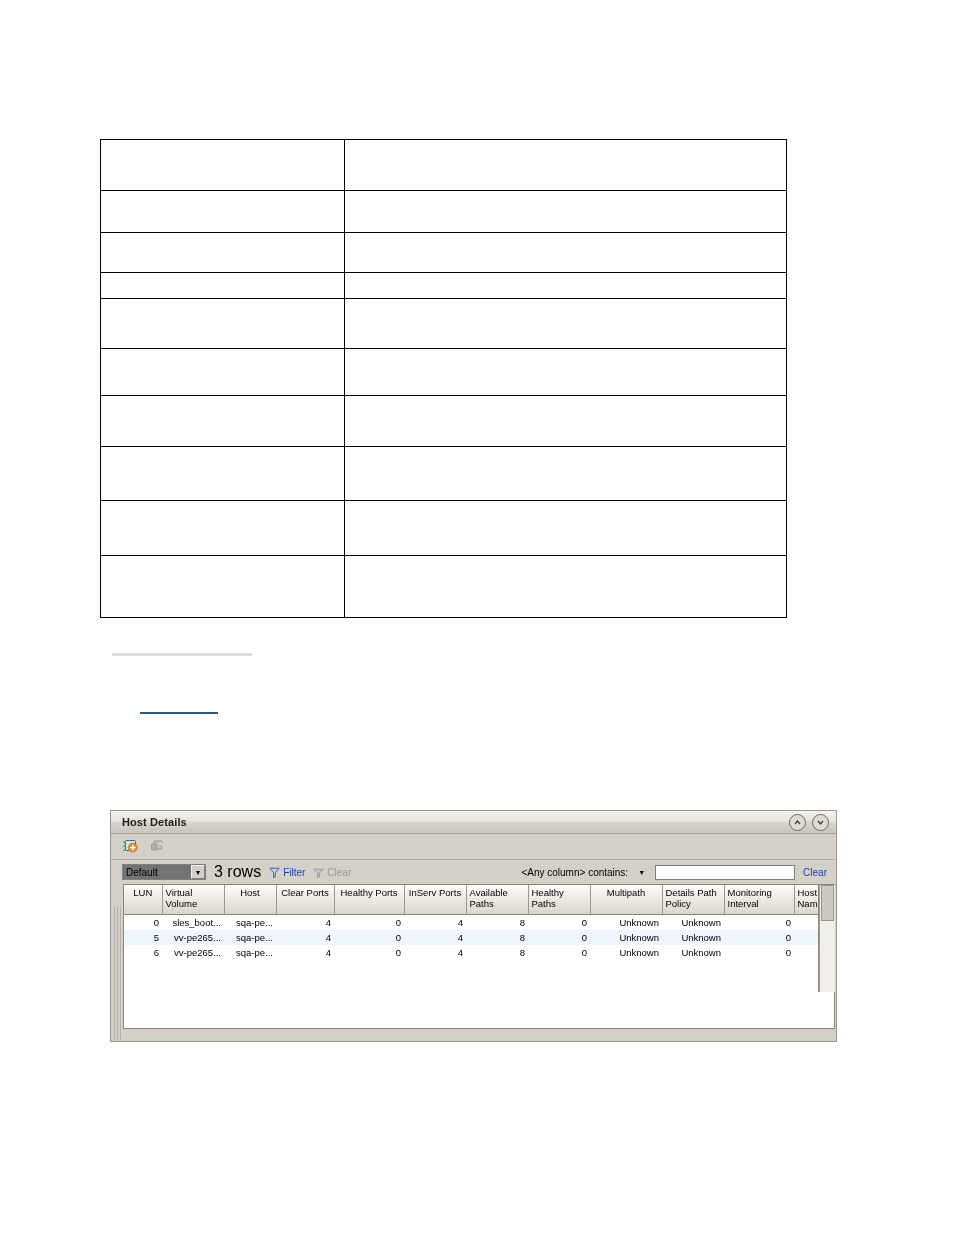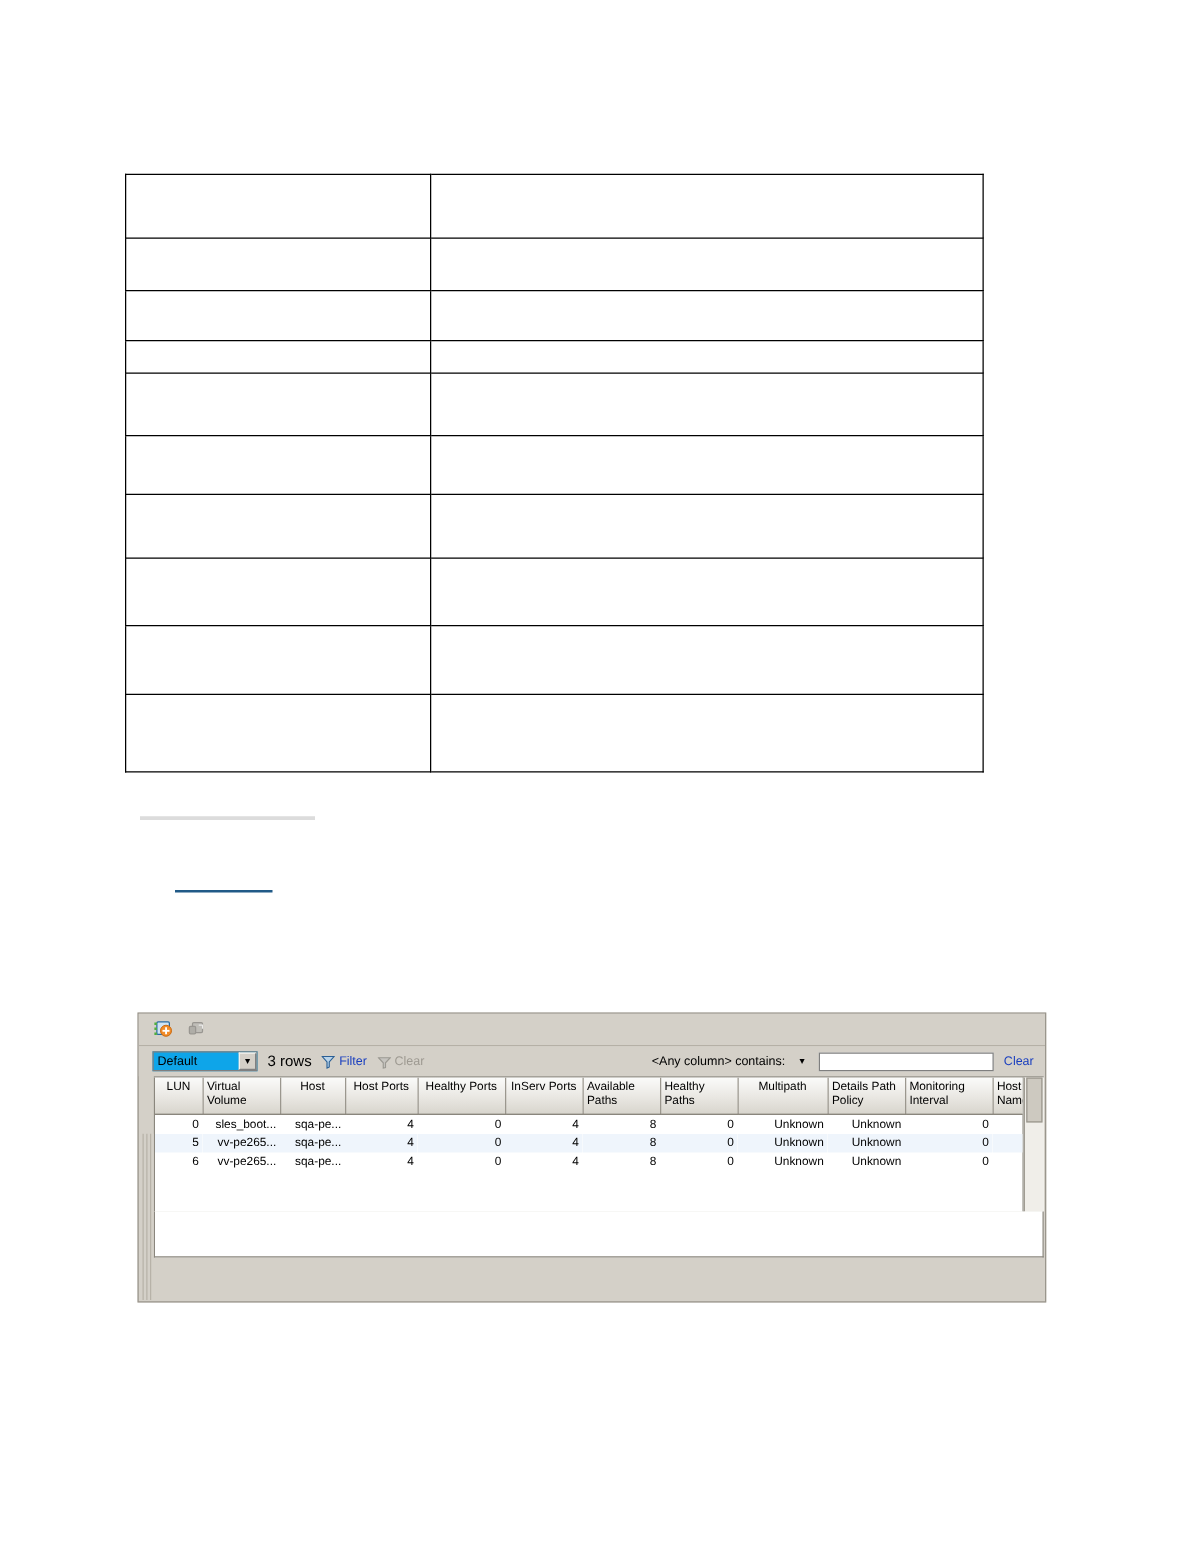--- a/index.html
+++ b/index.html
@@ -165,40 +165,40 @@
     height: 24px;
     background: #d4d0c8;
     display: flex;
     align-items: center;
     padding: 0 9px 0 11px;
     gap: 8px;
   }
   .combo {
     width: 84px;
     height: 16px;
-    background: #0ea5e9;
+    background: #737373;
     border: 1px solid #7f7f7f;
     display: flex;
     align-items: center;
     font-size: 10px;
     box-sizing: border-box;
   }
   .combo-text { padding-left: 3px; flex: 1; }
   .combo-arrow {
     width: 14px;
     height: 14px;
     background: #d4d0c8;
     border: 1px solid #f4f2ee;
     border-right-color: #808080;
     border-bottom-color: #808080;
     box-sizing: border-box;
     display: flex; align-items: center; justify-content: center;
     font-size: 7px;
   }
-  .rows-label { font-size: 12px; color: #000; }
+  .rows-label { font-size: 16px; color: #000; }
   .lnk {
     font-size: 10px;
     color: #1a3fbf;
     cursor: pointer;
     display: flex;
     align-items: center;
     gap: 3px;
   }
   .lnk.off { color: #9e9a92; cursor: default; }
   .funnel { width: 11px; height: 11px; }
@@ -347,20 +347,35 @@
       <td class="c2"></td>
     </tr>
   </tbody>
 </table>
 
 <div class="grey-rule"></div>
 <div class="blue-rule"></div>
 
 <div class="panel">
 
+  <div class="panel-titlebar">
+    <span class="panel-title">Host Details</span>
+    <div class="titlebar-buttons">
+      <div class="circ-btn">
+        <svg width="9" height="9" viewBox="0 0 9 9">
+          <polyline points="2,6 4.5,3 7,6" fill="none" stroke="#3a3a3a" stroke-width="1.2"></polyline>
+        </svg>
+      </div>
+      <div class="circ-btn">
+        <svg width="9" height="9" viewBox="0 0 9 9">
+          <polyline points="2,3 4.5,6 7,3" fill="none" stroke="#3a3a3a" stroke-width="1.2"></polyline>
+        </svg>
+      </div>
+    </div>
+  </div>
 
 
 
   <div class="icon-toolbar">
     <span class="tb-icon">
       <svg width="16" height="15" viewBox="0 0 16 15">
         <rect x="2.5" y="1.5" width="10" height="10" rx="1" fill="#cfe4f5" stroke="#2b6ca3" stroke-width="1"></rect>
         <rect x="0.5" y="2" width="2" height="2" fill="#4fae3f"></rect>
         <rect x="0.5" y="6" width="2" height="2" fill="#4fae3f"></rect>
         <rect x="0.5" y="10" width="2" height="2" fill="#4fae3f"></rect>
@@ -419,21 +434,21 @@
             <col style="width:62px">
             <col style="width:70px">
             <col style="width:66px">
         </colgroup>
         <thead>
           <tr>
             <th class="ctr">LUN</th>
             <th class="lft" style="white-space:pre-line">Virtual
 Volume</th>
             <th class="ctr">Host</th>
-            <th class="ctr">Host Ports</th>
+            <th class="ctr">Clear Ports</th>
             <th class="ctr">Healthy Ports</th>
             <th class="ctr">InServ Ports</th>
             <th class="lft" style="white-space:pre-line">Available
 Paths</th>
             <th class="lft" style="white-space:pre-line">Healthy
 Paths</th>
             <th class="ctr">Multipath</th>
             <th class="lft" style="white-space:pre-line">Details Path
 Policy</th>
             <th class="lft" style="white-space:pre-line">Monitoring

